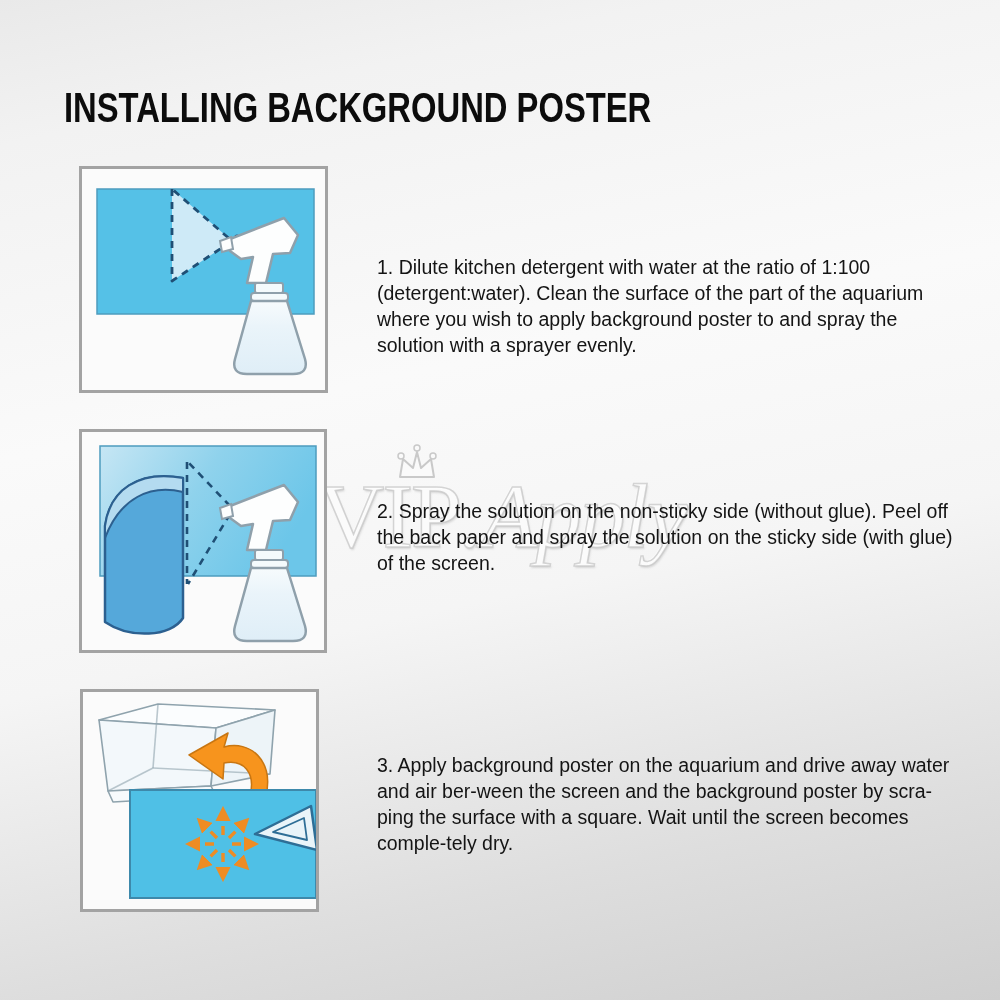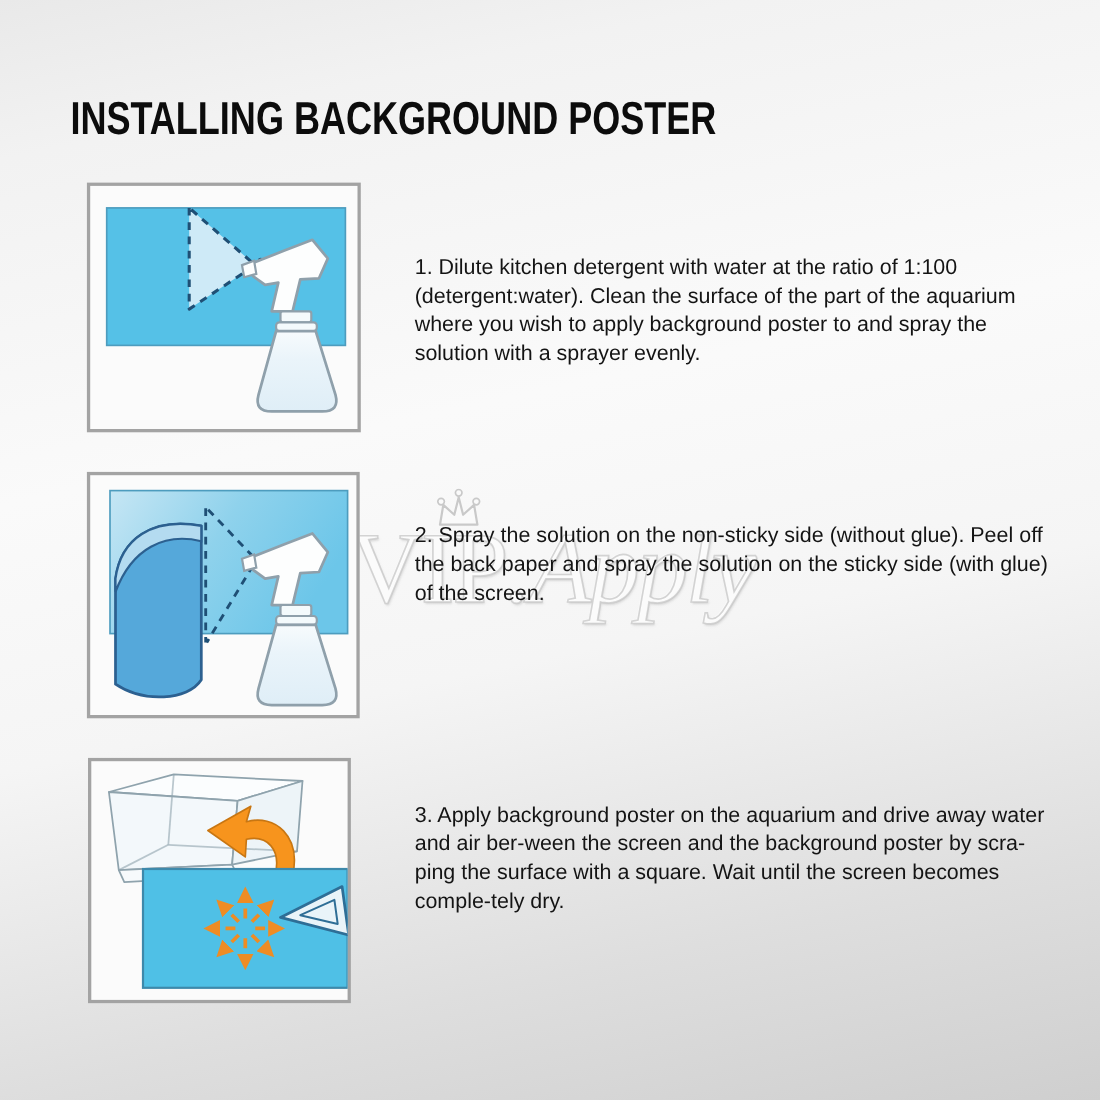--- a/index.html
+++ b/index.html
@@ -21,21 +21,21 @@
     background:#fbfbfb;
     border:3px solid #a3a3a3;
     z-index:2;
   }
   .panel svg { display:block; }
   #panel-1 { left:79px;  top:166px; width:249px; height:227px; }
   #panel-2 { left:79px;  top:429px; width:248px; height:224px; }
   #panel-3 { left:80px;  top:689px; width:239px; height:223px; }
   .step-text {
     position:absolute; left:377px; width:582px;
-    font-size:19.5px; line-height:26px; color:#141414; z-index:3;
+    font-size:19.5px; line-height:26px; color:#141414; z-index:3;margin-top:24px;
   }
   #step-text-1 { top:230px; }
   #step-text-2 { top:474px; }
   #step-text-3 { top:728px; }
   .watermark {
     position:absolute; left:318px; top:436px; width:400px; height:150px;
     z-index:1; pointer-events:none;
   }
   .watermark-crown { position:absolute; left:74px; top:8px; }
   .watermark-text {

